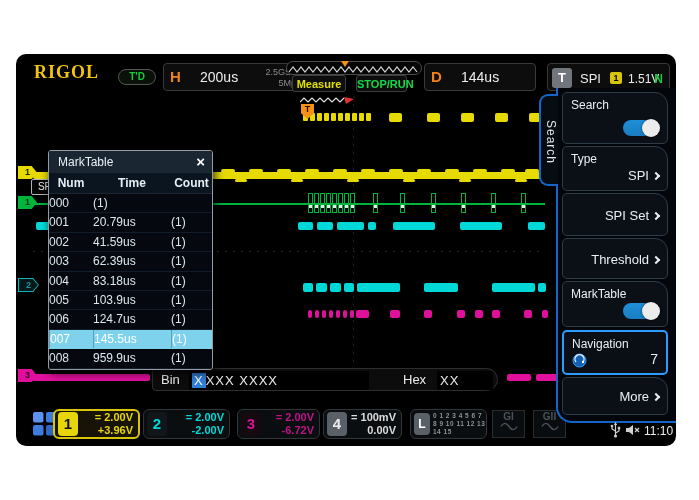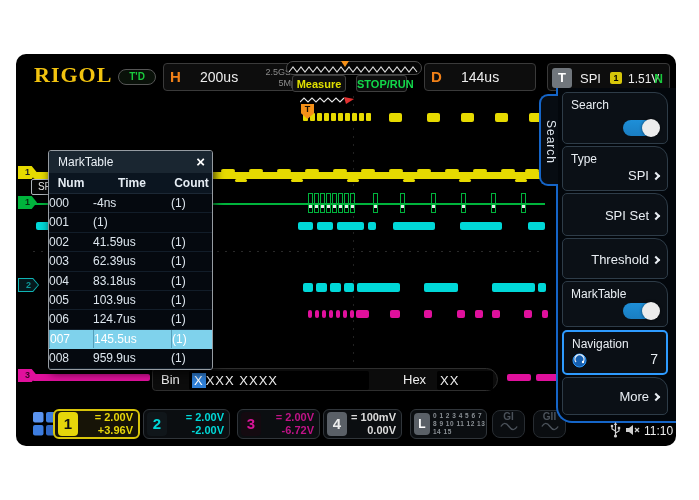--- a/index.html
+++ b/index.html
@@ -2,21 +2,21 @@
 <html><head>
 <meta charset="utf-8">
 <style>
 *{margin:0;padding:0;box-sizing:border-box}
 html,body{width:699px;height:500px;overflow:hidden}
 body{background:#ffffff;font-family:"Liberation Sans",sans-serif;position:relative}
 .abs{position:absolute}
 .scope{position:absolute;left:16px;top:54px;width:660px;height:392px;background:#000;border-radius:10px;overflow:hidden}
 
 
-.logo{position:absolute;left:18px;top:8px;font-family:"Liberation Serif",serif;font-weight:bold;font-size:22px;letter-spacing:1px;color:#f2c30f}
+.logo{position:absolute;left:18px;top:8px;font-family:"Liberation Serif",serif;font-weight:bold;font-size:18px;letter-spacing:1px;color:#f2c30f}
 .trigd{position:absolute;left:102px;top:15px;width:38px;height:16px;border:1px solid #555;border-radius:9px;background:#091109;color:#19c93c;font-size:10px;font-weight:bold;text-align:center;line-height:14px}
 .grpbox{position:absolute;background:#0d0d0d;border:1px solid #3a3a3a;border-radius:4px}
 .hlab{position:absolute;left:6px;top:4px;color:#f08018;font-weight:bold;font-size:15px}
 .tbval{position:absolute;left:36px;top:5px;color:#ededed;font-size:14px}
 .srate{position:absolute;right:5px;top:3px;color:#8c8c8c;font-size:9px}
 .mdepth{position:absolute;right:5px;top:14px;color:#8c8c8c;font-size:9px}
 .preview{position:absolute;left:270px;top:7px;width:136px;height:14px;border:1px solid #4a4a4a;border-radius:7px;background:#050505}
 .pv-marker{position:absolute;left:54px;top:-1px;width:8px;height:6px;background:#f59018;clip-path:polygon(0 0,100% 0,50% 100%)}
 .tbtn{position:absolute;height:17px;background:#0d0d0d;border:1px solid #3f3f3f;border-radius:3px;font-size:11px;font-weight:bold;font-family:"Liberation Sans",sans-serif;text-align:center;padding:0;cursor:pointer}
 .tsq{position:absolute;left:4px;top:4px;width:20px;height:20px;background:#70767c;border-radius:3px;color:#fff;font-weight:bold;font-size:13px;text-align:center;line-height:20px}
@@ -60,21 +60,21 @@
 
 .bhbar{position:absolute;left:136px;top:314px;width:346px;height:23px;z-index:15;background:#0c0c0c;border:1px solid #2e2e2e;border-radius:4px 12px 12px 4px;color:#ededed;font-size:13px}
 .bh-lab{position:absolute;top:3px}
 .bh-field{position:absolute;top:2px;height:19px;background:#000;border-radius:2px;line-height:19px;padding-left:3px;letter-spacing:1px}
 .bv-first{background:#2f7fd6;color:#fff;padding:0 2px}
 
 
 .chbox{position:absolute;top:355px;height:30px;display:flex;align-items:center;background:#0b0e11;border:1px solid #30353a;border-radius:6px;z-index:20}
 .ch-tab{width:20px;height:24px;margin-left:3px;border-radius:4px;font-weight:bold;font-size:15px;text-align:center;line-height:24px;flex:none}
 .ch-vals{flex:1;text-align:right;padding-right:5px;font-size:11px;line-height:13px;font-weight:bold;white-space:nowrap}
-.genbox{position:absolute;top:356px;width:33px;height:28px;background:#0a0d10;border:1px solid #272c31;border-radius:8px;text-align:center;color:#4b525a;font-size:10px;font-weight:bold;z-index:20}
+.genbox{position:absolute;top:356px;width:33px;height:28px;background:#0a0d10;border:1px solid #272c31;border-radius:0;text-align:center;color:#4b525a;font-size:10px;font-weight:bold;z-index:20}
 .clock{position:absolute;left:628px;top:370px;color:#ededed;font-size:12px;z-index:28}
 </style>
 </head>
 <body>
 
 <div class="scope">
 
   <div class="abs" style="left:0;top:0;width:660px;height:38px">
     <div class="logo">RIGOL</div>
     <div class="trigd">T'D</div>
@@ -231,25 +231,25 @@
       <span class="pp-close">×</span>
     </div>
     <div class="mt-head">
       <span class="c-num">Num</span>
       <span class="c-time">Time</span>
       <span class="c-count">Count</span>
     </div>
     <div id="mt-body">
         <div class="mt-row">
           <span class="c-num">000</span>
-          <span class="c-time">-4ns</span>
           <span class="c-count">(1)</span>
         </div>
         <div class="mt-row">
           <span class="c-num">001</span>
+          <span class="c-time">20.79us</span>
           <span class="c-count">(1)</span>
         </div>
         <div class="mt-row">
           <span class="c-num">002</span>
           <span class="c-time">41.59us</span>
           <span class="c-count">(1)</span>
         </div>
         <div class="mt-row">
           <span class="c-num">003</span>
           <span class="c-time">62.39us</span>

